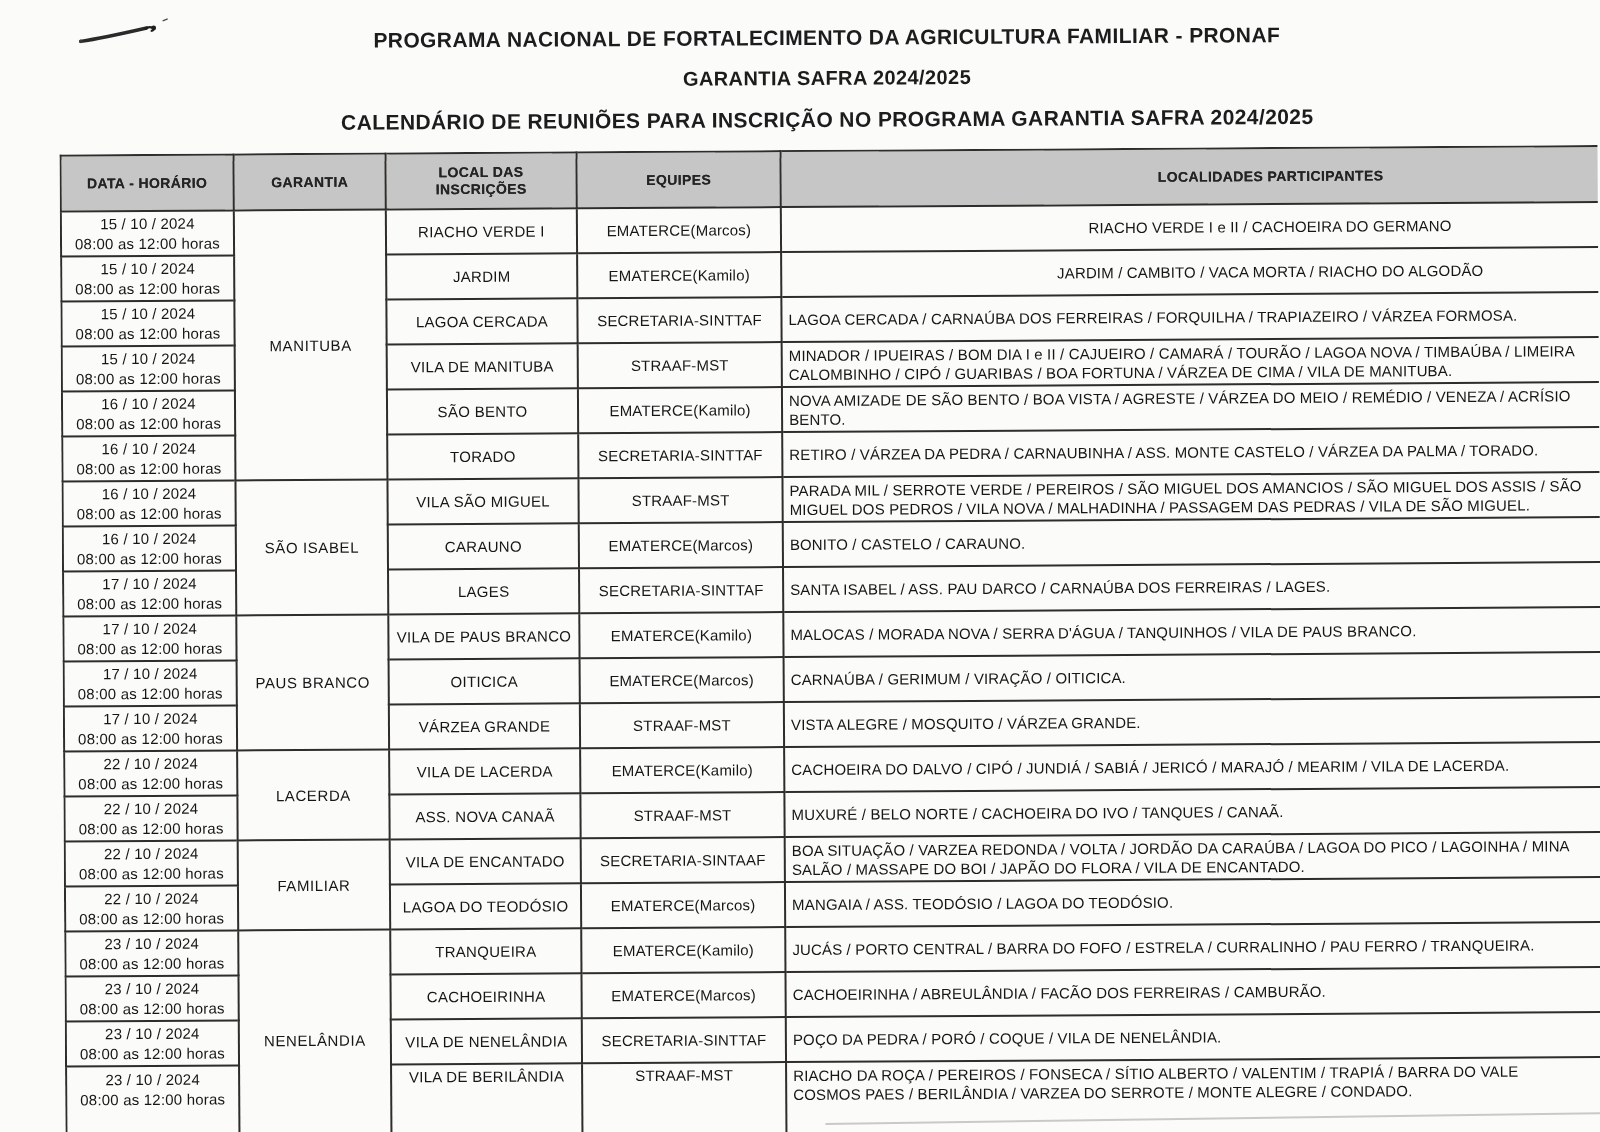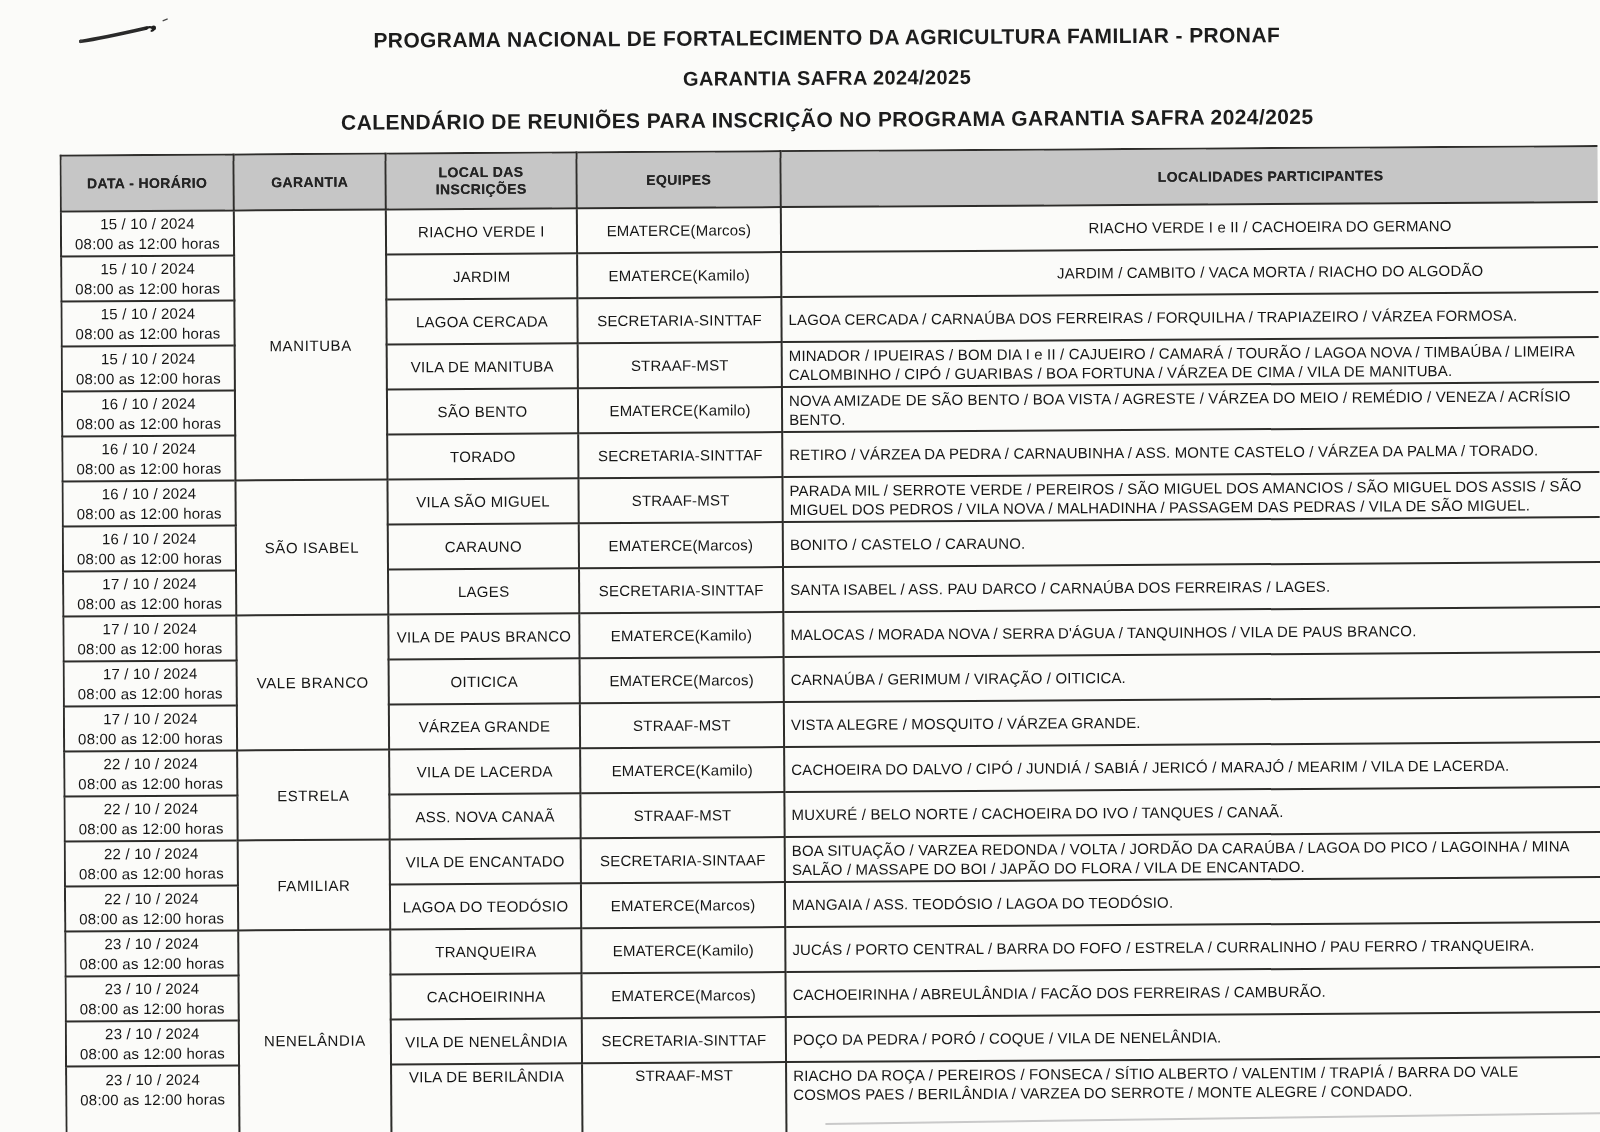--- a/index.html
+++ b/index.html
@@ -211,21 +211,21 @@
             <td class="cell-equipe">SECRETARIA-SINTTAF</td>
             <td class="cell-localidades">
               <div class="loc-line">SANTA ISABEL / ASS. PAU DARCO / CARNAÚBA DOS FERREIRAS / LAGES.</div>
             </td>
           </tr>
           <tr>
             <td class="cell-date">
               <div>17 / 10 / 2024</div>
               <div>08:00 as 12:00 horas</div>
             </td>
-            <td class="cell-district" rowspan="3">VALE BRANCO</td>
+            <td class="cell-district" rowspan="3">PAUS BRANCO</td>
             <td class="cell-local">VILA DE PAUS BRANCO</td>
             <td class="cell-equipe">EMATERCE(Kamilo)</td>
             <td class="cell-localidades">
               <div class="loc-line">MALOCAS / MORADA NOVA / SERRA D'ÁGUA / TANQUINHOS / VILA DE PAUS BRANCO.</div>
             </td>
           </tr>
           <tr>
             <td class="cell-date">
               <div>17 / 10 / 2024</div>
               <div>08:00 as 12:00 horas</div>
@@ -245,21 +245,21 @@
             <td class="cell-equipe">STRAAF-MST</td>
             <td class="cell-localidades">
               <div class="loc-line">VISTA ALEGRE / MOSQUITO / VÁRZEA GRANDE.</div>
             </td>
           </tr>
           <tr>
             <td class="cell-date">
               <div>22 / 10 / 2024</div>
               <div>08:00 as 12:00 horas</div>
             </td>
-            <td class="cell-district" rowspan="2">ESTRELA</td>
+            <td class="cell-district" rowspan="2">LACERDA</td>
             <td class="cell-local">VILA DE LACERDA</td>
             <td class="cell-equipe">EMATERCE(Kamilo)</td>
             <td class="cell-localidades">
               <div class="loc-line">CACHOEIRA DO DALVO / CIPÓ / JUNDIÁ / SABIÁ / JERICÓ / MARAJÓ / MEARIM / VILA DE LACERDA.</div>
             </td>
           </tr>
           <tr>
             <td class="cell-date">
               <div>22 / 10 / 2024</div>
               <div>08:00 as 12:00 horas</div>

